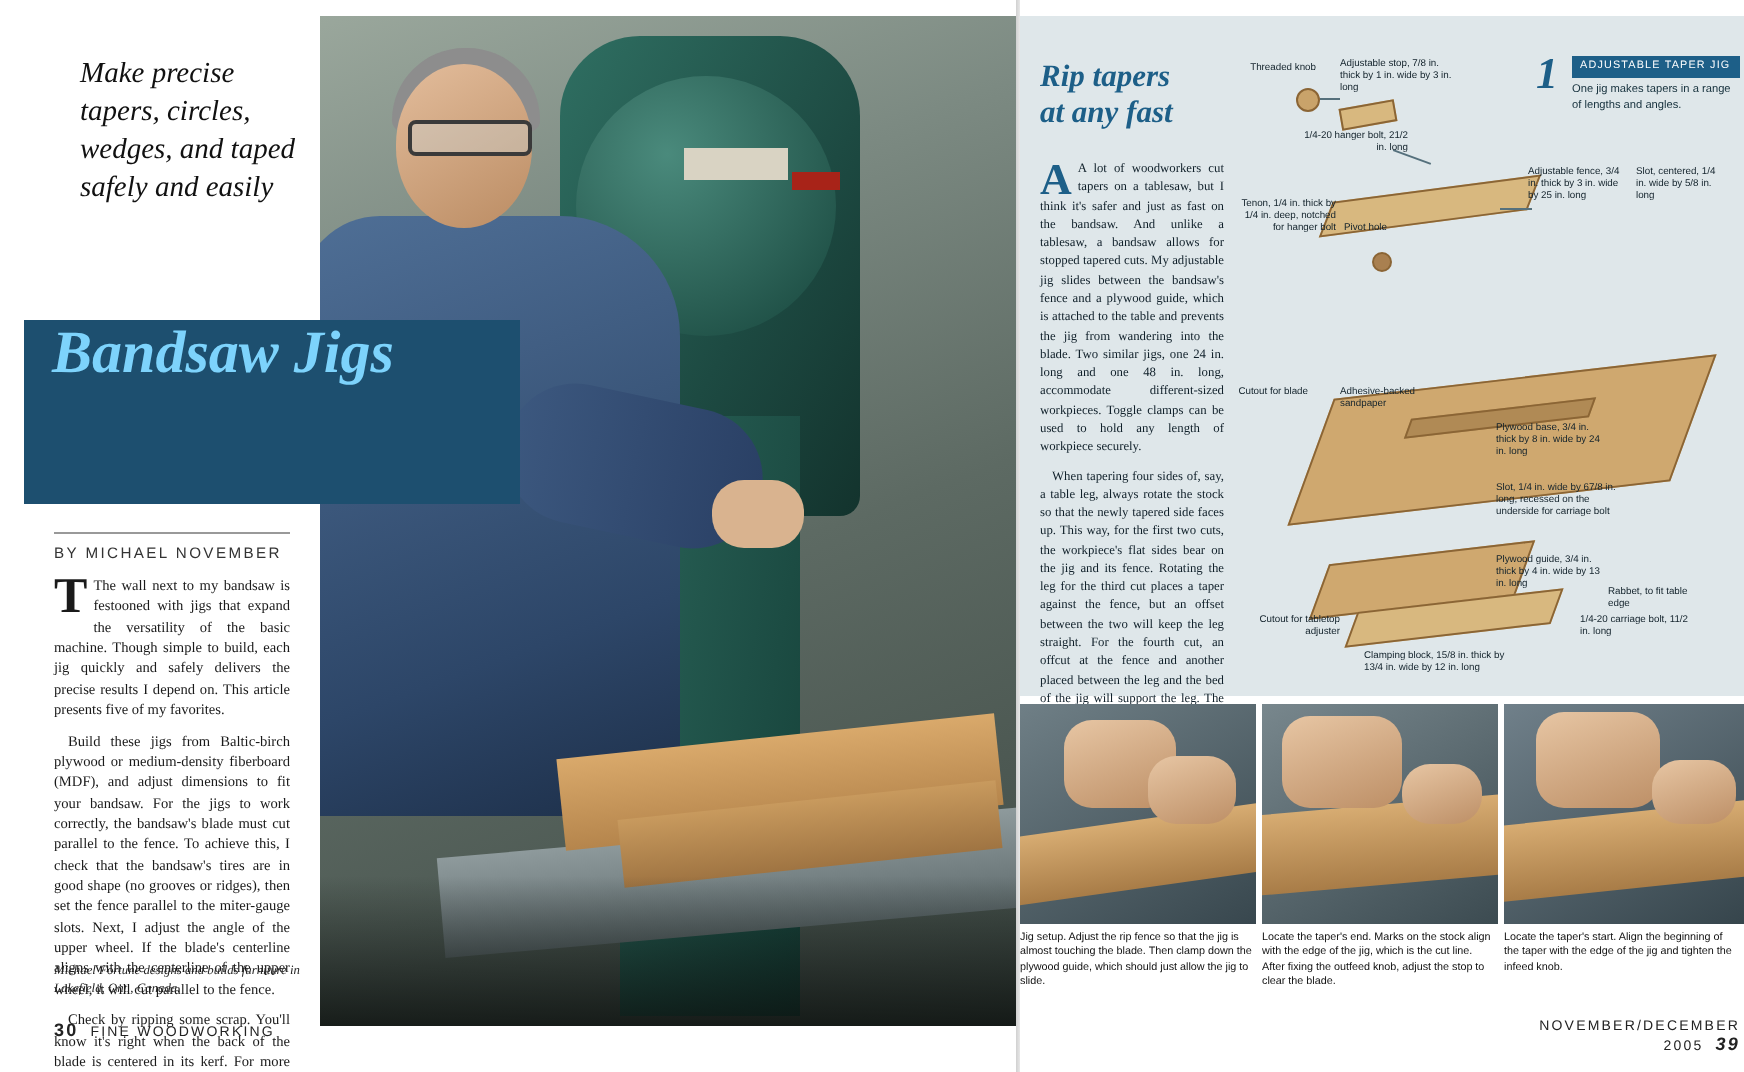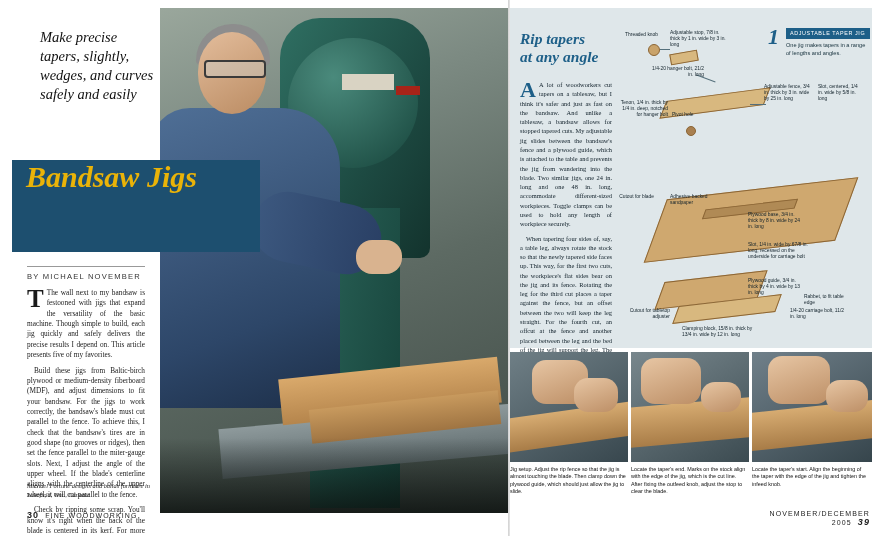--- a/index.html
+++ b/index.html
@@ -28,21 +28,21 @@
   .man-arm{position:absolute;left:92px;top:190px;width:130px;height:70px;border-radius:40px;
       background:linear-gradient(90deg,#3c587f,#2a4065);transform:rotate(12deg);}
   .man-hand{position:absolute;left:196px;top:232px;width:46px;height:34px;border-radius:16px;background:#d9b38f;}
   .jig-wood{position:absolute;left:120px;top:360px;width:220px;height:46px;background:linear-gradient(180deg,#d9a96b,#b5854c);transform:rotate(-6deg);}
   .jig-wood2{position:absolute;left:150px;top:392px;width:190px;height:34px;background:linear-gradient(180deg,#c89a5e,#9f7442);transform:rotate(-6deg);}
   .table-top{position:absolute;left:60px;top:408px;width:300px;height:50px;background:linear-gradient(180deg,#8e9a9c,#5f6b6d);transform:rotate(-5deg);}
   .shadow-bottom{position:absolute;left:0;top:430px;width:350px;height:80px;background:linear-gradient(180deg,rgba(20,25,22,0),rgba(10,14,12,.85));}
 
   .headline-box{position:absolute;left:12px;top:160px;width:248px;height:92px;background:#1d4f6f;}
   .headline-box .h1{color:#ffffff;font-size:21px;line-height:1.05;padding:10px 0 0 14px;font-style:italic;font-family:"Liberation Serif",serif;}
-  .headline-box .h2{color:#eab308;font-size:30px;line-height:1.0;padding:2px 0 0 14px;font-style:italic;font-weight:bold;}
+  .headline-box .h2{color:#7dd3fc;font-size:30px;line-height:1.0;padding:2px 0 0 14px;font-style:italic;font-weight:bold;}
 
   .deck{position:absolute;left:40px;top:28px;width:120px;font-size:14.5px;line-height:1.32;color:#111;font-style:italic;}
   .byline{position:absolute;left:27px;top:272px;font-size:7.6px;letter-spacing:1.2px;color:#333;font-family:"Liberation Sans",sans-serif;}
   .byrule{position:absolute;left:27px;top:266px;width:118px;height:1px;background:#999;}
   .body-col{position:absolute;left:27px;top:288px;width:118px;font-size:7.3px;line-height:1.42;color:#1a1a1a;text-align:justify;}
   .body-col p{margin:0 0 5px 0;text-indent:7px;}
   .body-col p.first{text-indent:0;}
   .dropcap{float:left;font-size:25px;line-height:20px;padding:1px 3px 0 0;font-weight:bold;}
   .bio{position:absolute;left:27px;top:482px;width:125px;font-size:6.4px;line-height:1.35;font-style:italic;color:#222;}
   .folio-left{position:absolute;left:27px;top:510px;font-size:7px;letter-spacing:1.1px;color:#222;font-family:"Liberation Sans",sans-serif;}
@@ -102,21 +102,21 @@
       <div class="man-hair"></div>
       <div class="man-head"></div>
       <div class="man-glass"></div>
       <div class="table-top"></div>
       <div class="jig-wood"></div>
       <div class="jig-wood2"></div>
       <div class="shadow-bottom"></div>
 
     </div>
 
-    <div class="deck">Make precise tapers, slightly, wedges, and curves safely and easily</div>
+    <div class="deck">Make precise tapers, circles, wedges, and taped safely and easily</div>
 
     <div class="headline-box">
       <div class="h2">Bandsaw Jigs</div>
     </div>
 
     <div class="byrule"></div>
     <div class="byline">BY MICHAEL NOVEMBER</div>
 
     <div class="body-col">
       <p class="first"><span class="dropcap">T</span><span>The wall next to my bandsaw is festooned with jigs that expand the versatility of the basic machine. Though simple to build, each jig quickly and safely delivers the precise results I depend on. This article presents five of my favorites.</span></p>
@@ -132,21 +132,21 @@
   </div>
 
   <div class="gutter"></div>
 
   <div class="right-page">
 
     <div class="rp-top">
 
       <div class="rp-title">
         <span>Rip tapers</span><br>
-        <span>at any angle</span>
+        <span>at any fast</span>
       </div>
 
       <div class="rp-body">
         <p class="first"><span class="rp-drop">A</span><span>A lot of woodworkers cut tapers on a tablesaw, but I think it's safer and just as fast on the bandsaw. And unlike a tablesaw, a bandsaw allows for stopped tapered cuts. My adjustable jig slides between the bandsaw's fence and a plywood guide, which is attached to the table and prevents the jig from wandering into the blade. Two similar jigs, one 24 in. long and one 48 in. long, accommodate different-sized workpieces. Toggle clamps can be used to hold any length of workpiece securely.</span></p>
         <p>When tapering four sides of, say, a table leg, always rotate the stock so that the newly tapered side faces up. This way, for the first two cuts, the workpiece's flat sides bear on the jig and its fence. Rotating the leg for the third cut places a taper against the fence, but an offset between the two will keep the leg straight. For the fourth cut, an offcut at the fence and another placed between the leg and the bed of the jig will support the leg. The offcuts are taped into position slightly forward of the stop to accommodate the wood lost to the bandsaw kerf.</p>
       </div>
 
       <div class="sb-num">1</div>
       <div class="sb-bar">
           <span>ADJUSTABLE TAPER JIG</span>

